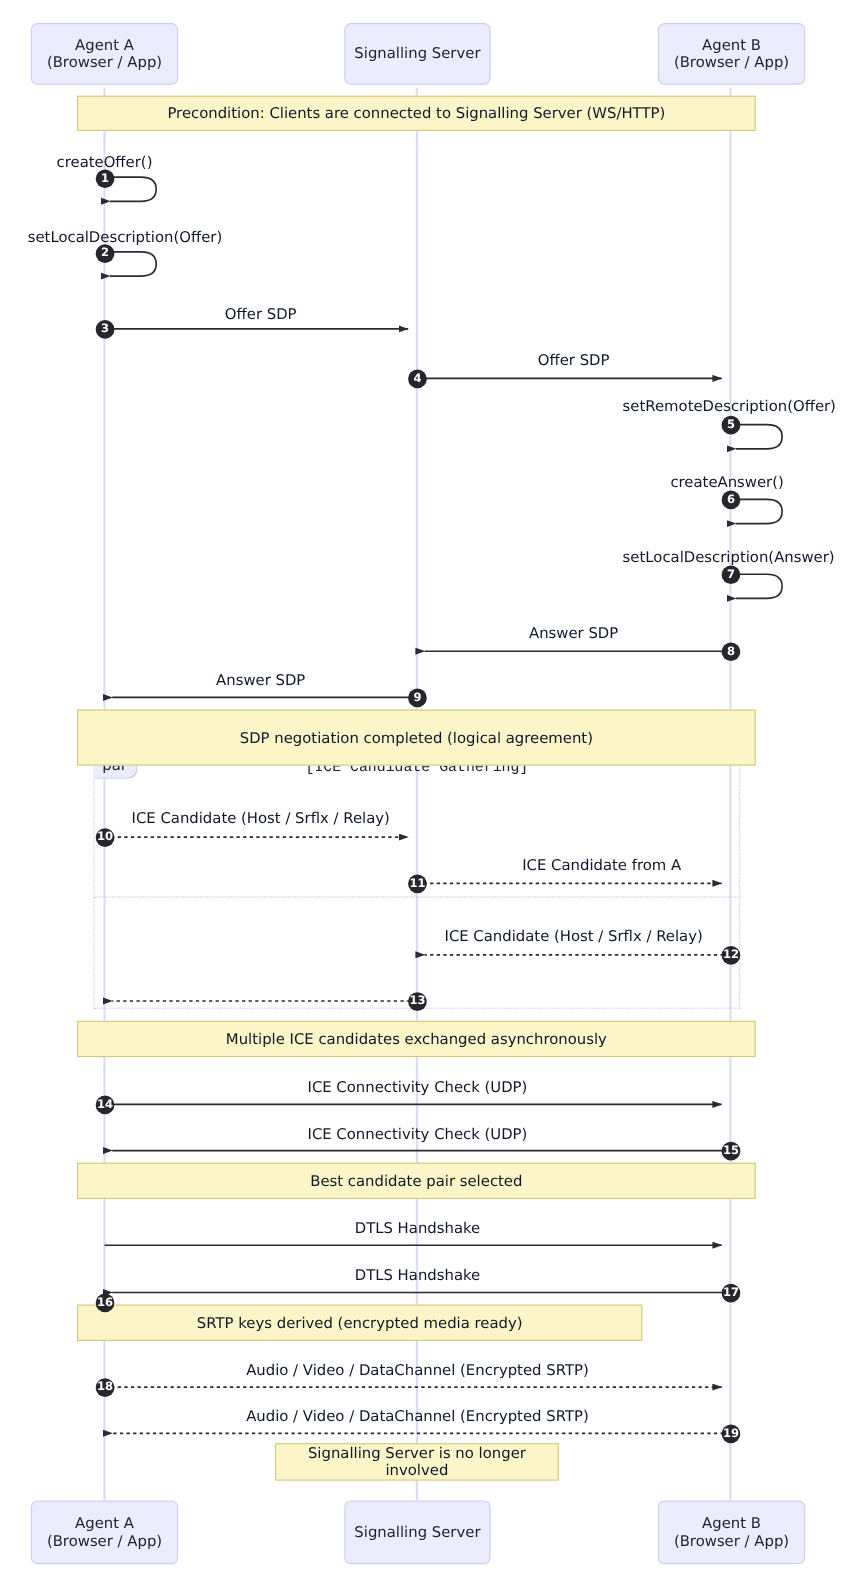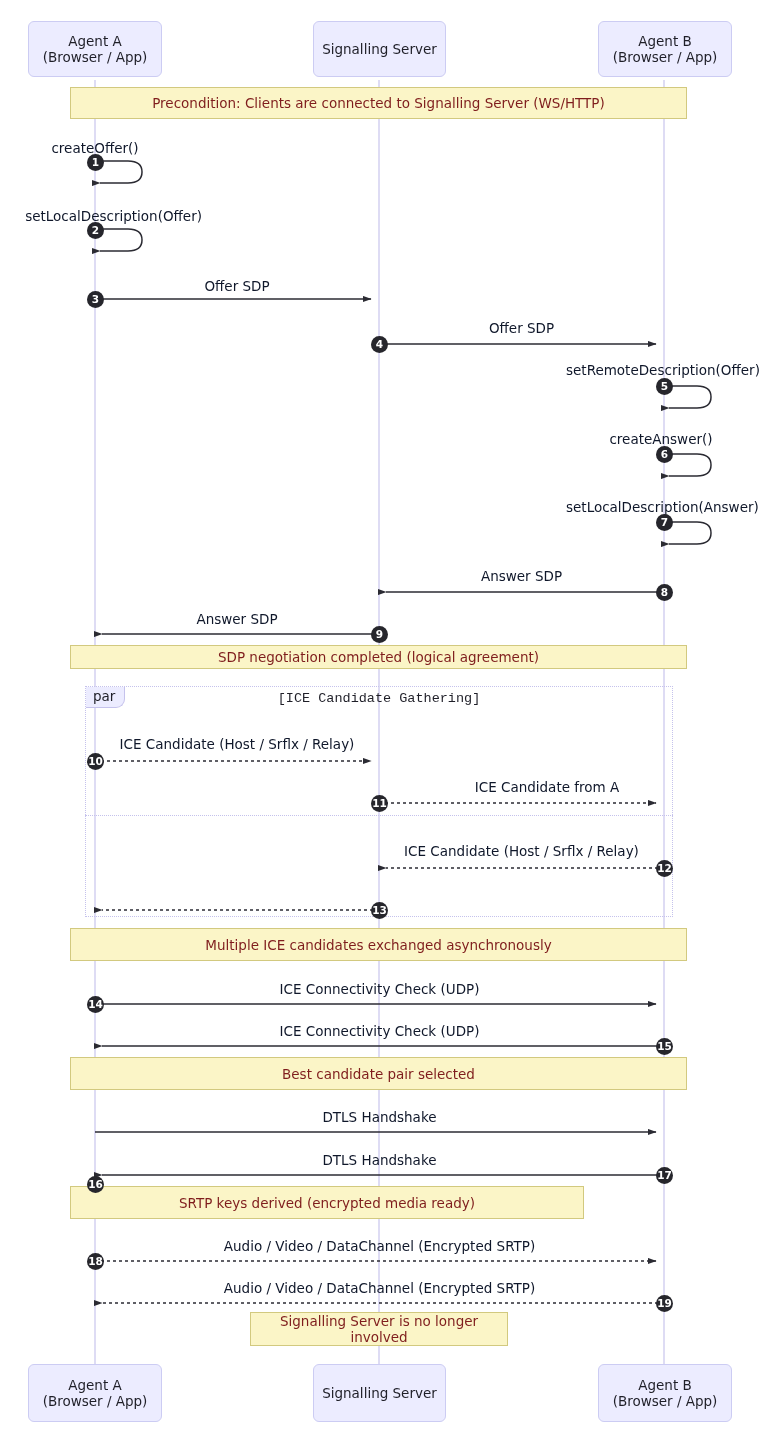--- a/index.html
+++ b/index.html
@@ -56,21 +56,21 @@
   
   .note {
     position: absolute;
     box-sizing: border-box;
     background: #fbf5c7;
     border: 1px solid #d2c97f;
     display: flex;
     align-items: center;
     justify-content: center;
     text-align: center;
-    color: #7f1d1d;
+    color: #0f172a;
     font-size: 13.5px;
   }
 
   
   .frag {
     position: absolute;
     box-sizing: border-box;
     border: 1.5px dotted #c5c2ec;
     background: transparent;
   }
@@ -195,21 +195,21 @@
 
     <line x1="664" y1="1175" x2="102" y2="1175" stroke="#2b2b33" stroke-width="1.5" marker-end="url(#ahl)"></line>
 
     <line x1="95" y1="1261" x2="656" y2="1261" stroke="#2b2b33" stroke-width="1.5" stroke-dasharray="3,3" marker-end="url(#ah)"></line>
 
     <line x1="664" y1="1303" x2="102" y2="1303" stroke="#2b2b33" stroke-width="1.5" stroke-dasharray="3,3" marker-end="url(#ahl)"></line>
   </svg>
 
   <div class="layer">
     <div class="note" style="left:70px; top:87px; width:617px; height:32px;">Precondition: Clients are connected to Signalling Server (WS/HTTP)</div>
-    <div class="note" style="left:70px; top:645px; width:617px; height:24px;">SDP negotiation completed (logical agreement)</div>
+    <div class="note" style="left:70px; top:645px; width:617px; height:51px;">SDP negotiation completed (logical agreement)</div>
     <div class="note" style="left:70px; top:928px; width:617px; height:33px;">Multiple ICE candidates exchanged asynchronously</div>
     <div class="note" style="left:70px; top:1057px; width:617px; height:33px;">Best candidate pair selected</div>
     <div class="note" style="left:70px; top:1186px; width:514px; height:33px;">SRTP keys derived (encrypted media ready)</div>
     <div class="note" style="left:250px; top:1312px; width:258px; height:34px;">Signalling Server is no longer involved</div>
   </div>
 
   <div class="layer">
     <div class="msg-label" style="left:0px;   top:140px;  width:190px; text-align:center;">createOffer()</div>
     <div class="msg-label" style="left:0px;   top:208px;  width:190px; text-align:right;padding-left:12px;">setLocalDescription(Offer)</div>
     <div class="msg-label" style="left:95px;  top:278px;  width:284px;">Offer SDP</div>

